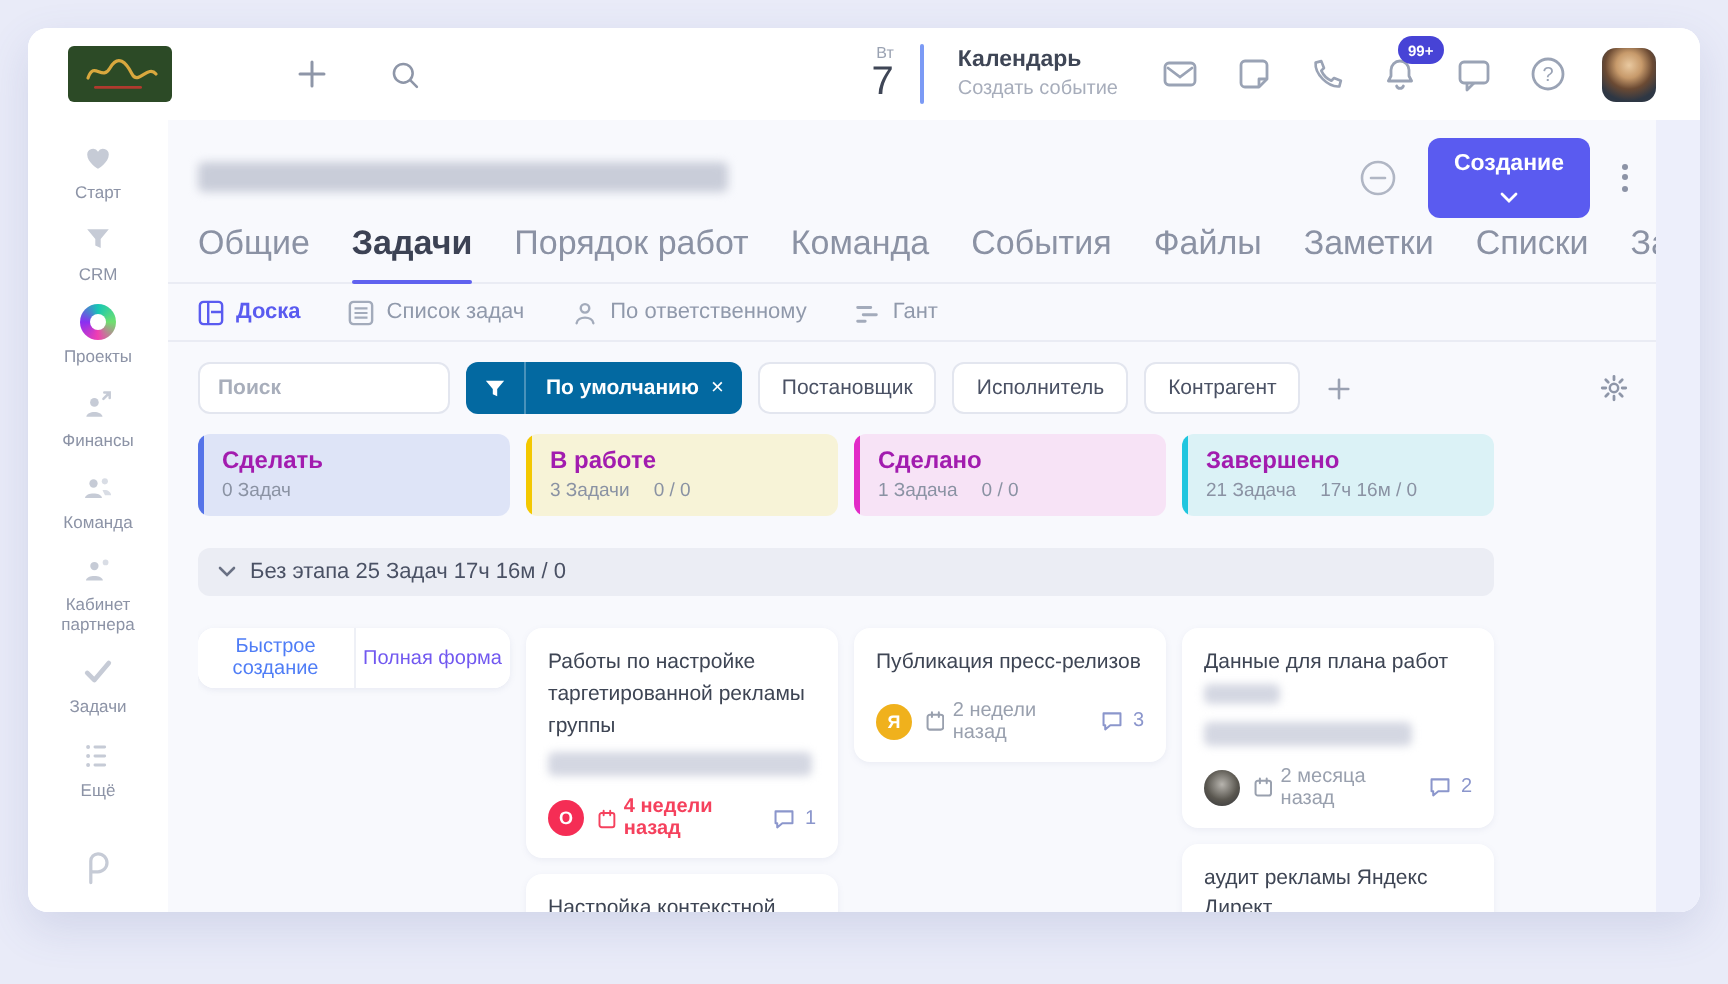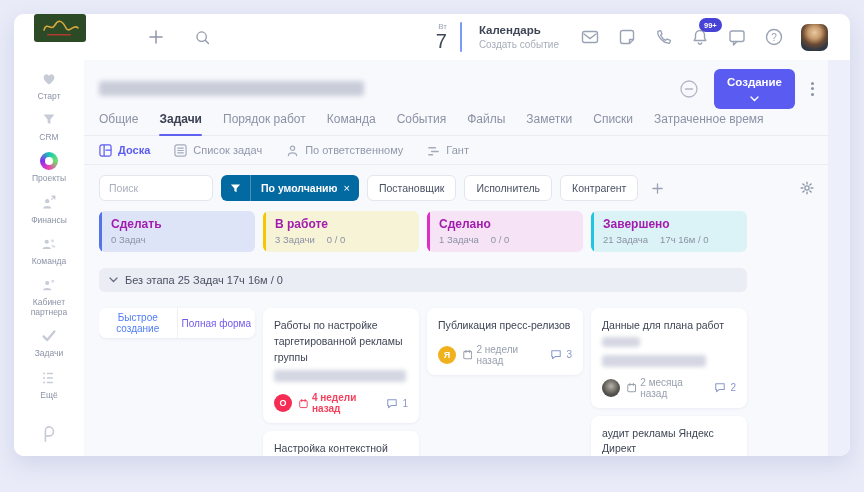--- a/index.html
+++ b/index.html
@@ -4,21 +4,21 @@
 <style>
   * { margin:0; padding:0; box-sizing:border-box; }
   html,body { width:864px; height:492px; overflow:hidden; }
   body { background:#e9ebf8; font-family:"Liberation Sans", sans-serif; position:relative; }
 
   .window { position:absolute; left:14px; top:14px; width:836px; height:442px;
     background:#fff; border-radius:10px; overflow:hidden;
     box-shadow:0 8px 22px rgba(90,100,160,.16); display:flex; flex-direction:column; }
 
   
-  .topbar { flex:0 0 46px; display:flex; background:#fff; padding:0 22px 0 20px; }
+  .topbar { flex:0 0 46px; display:flex; align-items:center; background:#fff; padding:0 22px 0 20px; }
   .logo { width:52px; height:28px; background:#2c4a26; border-radius:3px; display:flex; align-items:center; justify-content:center; flex:0 0 auto; }
   .tb-plus { margin-left:62px; }
   .tb-search { margin-left:30px; }
   .iconbtn { display:flex; align-items:center; justify-content:center; cursor:pointer; }
   .tb-right { margin-left:auto; display:flex; align-items:center; gap:17px; }
   .date-block { text-align:center; line-height:1; margin-right:-4px; }
   .date-weekday { font-size:8px; color:#9aa2b2; display:block; text-align:right; }
   .date-day { font-size:20px; color:#3f4656; display:block; }
   .cal-divider { width:2px; height:30px; background:#7b9af5; border-radius:1px; }
   .cal-block { line-height:1.3; margin-right:4px; }
@@ -45,35 +45,35 @@
 
   
   .main-header { display:flex; align-items:center; padding:13px 12px 0 0; height:44px; }
   .title-blur { width:265px; height:15px; border-radius:3px; background:#c9cdd9; filter:blur(2.5px); }
   .header-actions { margin-left:auto; display:flex; align-items:center; gap:14px; }
   .create-btn { background:#5a5bf0; color:#fff; font-size:11.5px; font-weight:bold; border:none;
     padding:7px 13px; border-radius:6px; display:flex; align-items:center; gap:8px; cursor:pointer;flex-direction:column; }
   .kebab { display:flex; flex-direction:column; gap:2.5px; padding:2px; cursor:pointer; }
   .kebab i { width:3px; height:3px; border-radius:50%; background:#8c93a6; }
 
-  .tabs-row { display:flex; gap:21px; margin-top:8px; padding:0 12px 9px 0; font-size:12px; color:#8b92a4; }
+  .tabs-row { display:flex; gap:21px; margin-top:8px; padding:0 12px 9px 0; font-size:17px; color:#8b92a4; }
   .tabs-wrap { border-bottom:1px solid #eaecf4; margin-left:-15px; padding-left:15px; }
   .tab { cursor:pointer; white-space:nowrap; }
   .tab.active { color:#3c4254; font-weight:bold; position:relative; }
   .tab.active::after { content:""; position:absolute; left:0; right:0; bottom:-10px; height:2px; background:#6062ef; border-radius:2px; }
 
   .view-row { display:flex; gap:24px; align-items:center; height:29px; font-size:11px; color:#9099ab;
     border-bottom:1px solid #eaecf4; margin-left:-15px; padding-left:15px; }
   .view-tab { display:flex; align-items:center; gap:6px; cursor:pointer; }
   .view-tab.active { color:#5a5bf0; font-weight:bold; }
 
   
   .filter-row { display:flex; align-items:center; gap:8px; padding:10px 14px 10px 0; }
-  .search-input { width:114px; height:26px; border:1px solid #e3e6ef; border-radius:6px; background:#fff;
-    font-size:10.5px; padding:0 9px; color:#3f4656; outline:none; font-family:inherit; }
+  .search-input { width:126px; height:26px; border:1px solid #e3e6ef; border-radius:6px; background:#fff;
+    font-size:10.5px; padding:0 9px; color:#3f4656; outline:none; font-family:inherit;font-weight:bold; }
   .search-input::placeholder { color:#a8aebb; }
   .filter-pill { height:26px; background:#0369a1; border-radius:6px; color:#fff; font-size:10.5px;
     font-weight:bold; display:flex; align-items:center; cursor:pointer; }
   .pill-funnel { padding:0 9px; display:flex; align-items:center; height:100%; border-right:1px solid rgba(255,255,255,.28); }
   .pill-label { padding:0 6px 0 10px; }
   .pill-x { padding:0 9px 0 0; font-weight:normal; font-size:11px; }
   .filter-btn { height:26px; border:1px solid #e3e6ef; background:#fff; border-radius:6px;
     font-size:10.5px; color:#4a5164; padding:0 11px; cursor:pointer; font-family:inherit; }
   .add-filter { margin-left:5px; }
   .gear-btn { margin-left:auto; }

